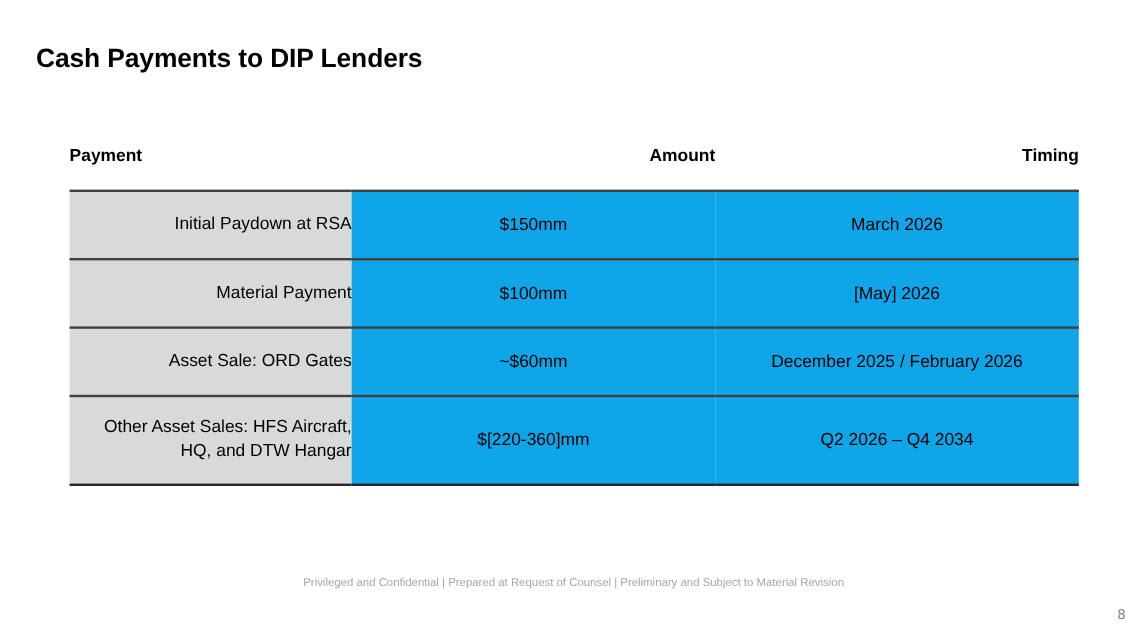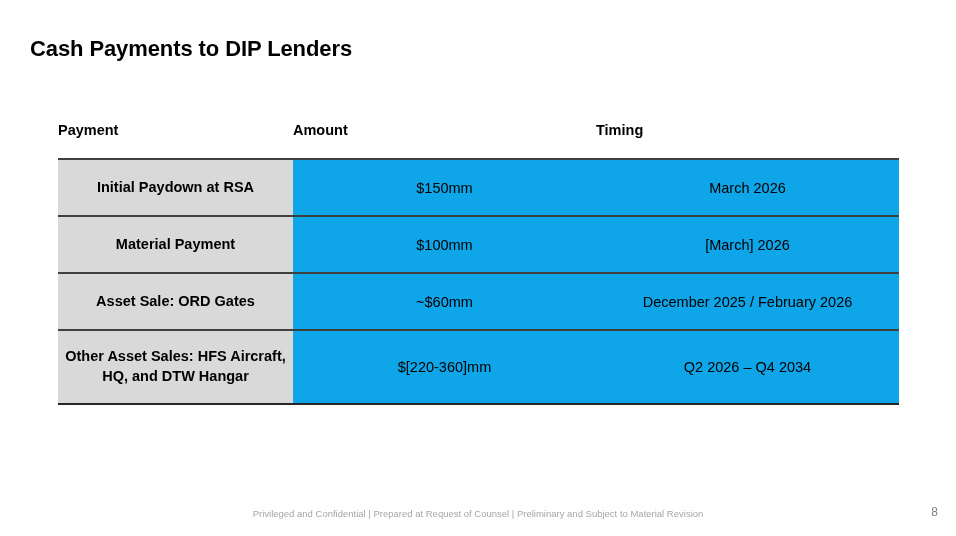--- a/index.html
+++ b/index.html
@@ -51,21 +51,21 @@
   }
 
   table.payments col.c-payment { width: 235px; }
   table.payments col.c-amount  { width: 303px; }
   table.payments col.c-timing  { width: 303px; }
 
   
   table.payments thead th {
     font-size: 14.5px;
     font-weight: bold;
-    text-align: left;
+    text-align: right;
     padding: 0 0 20px 0;
     border: none;
     background: transparent;
     vertical-align: bottom;
   }
   table.payments thead th.h-payment {
     text-align: left;
     padding-left: 0;
   }
 
@@ -78,43 +78,43 @@
   }
 
   table.payments tbody td {
     vertical-align: middle;
     font-size: 14.5px;
     padding: 0;
   }
 
   td.cell-payment {
     background: #D9D9D9;
-    font-weight: bold;
-    text-align: center;
+    font-weight: normal;
+    text-align: right;
     padding: 10px 14px 10px 10px;
     line-height: 1.35;
     height: 57px;
     box-sizing: border-box;
   }
   td.cell-amount,
   td.cell-timing {
     background: #0ea5e9;
     text-align: center;
     font-weight: normal;
     padding: 10px 6px;
   }
 
   tr.row-tall td.cell-payment { height: 74px; margin-top: 17px; }
 
   
   .footer-note {
     position: absolute;
     left: 0;
     right: 0;
-    top: 508px;
+    top: 480px;
     text-align: center;
     font-size: 9.5px;
     color: #A6A6A6;
     white-space: nowrap;
   }
   .page-number {
     position: absolute;
     right: 18px;
     top: 505px;
     font-size: 12px;
@@ -145,21 +145,21 @@
       </thead>
       <tbody>
         <tr>
           <td class="cell-payment">Initial Paydown at RSA</td>
           <td class="cell-amount">$150mm</td>
           <td class="cell-timing">March 2026</td>
         </tr>
         <tr>
           <td class="cell-payment">Material Payment</td>
           <td class="cell-amount">$100mm</td>
-          <td class="cell-timing">[March] 2026</td>
+          <td class="cell-timing">[May] 2026</td>
         </tr>
         <tr>
           <td class="cell-payment">Asset Sale: ORD Gates</td>
           <td class="cell-amount">~$60mm</td>
           <td class="cell-timing">December 2025 / February 2026</td>
         </tr>
         <tr class="row-tall">
           <td class="cell-payment">Other Asset Sales: HFS Aircraft, HQ, and DTW Hangar</td>
           <td class="cell-amount">$[220-360]mm</td>
           <td class="cell-timing">Q2 2026 – Q4 2034</td>

